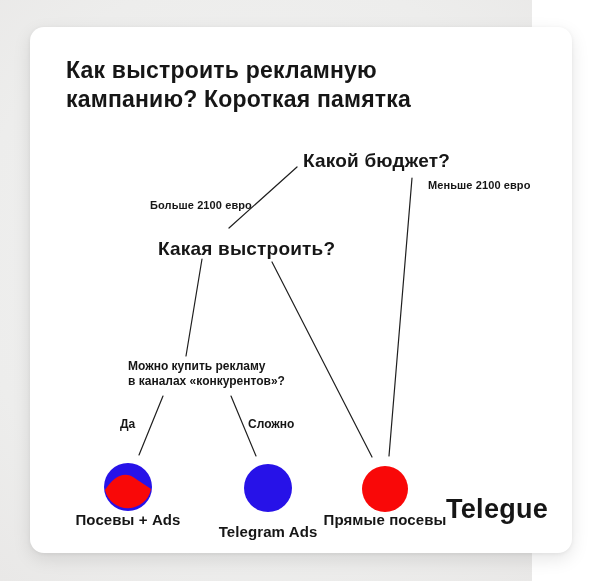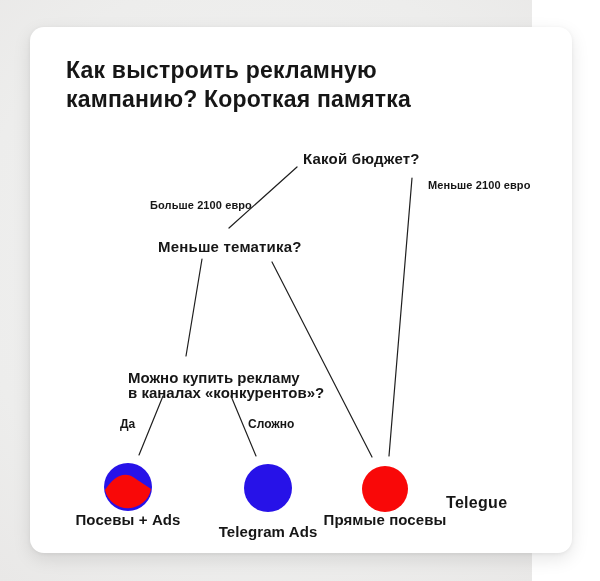--- a/index.html
+++ b/index.html
@@ -30,29 +30,29 @@
   .abs { position: absolute; color: #161616; }
   .pre { white-space: pre-line; }
   .title {
     left: 66px; top: 56px;
     font-size: 23px;
     line-height: 28.5px;
     font-weight: 800;
     letter-spacing: 0.2px;
   }
   .question-lg {
-    font-size: 15px;
+    font-size: 19px;
     font-weight: 800;
     letter-spacing: 0.2px;
   }
   .q-budget { left: 303px; top: 150px; }
   .q-topic  { left: 158px; top: 238px; }
   .q-competitors {
-    left: 128px; top: 370px;
-    font-size: 15px;
+    left: 128px; top: 359px;
+    font-size: 12px;
     line-height: 15px;
     font-weight: 800;
   }
   .branch-label {
     font-size: 11px;
     font-weight: 800;
     letter-spacing: 0.1px;
   }
   .lbl-more { left: 150px; top: 179px; margin-top: 20px; }
   .lbl-less { left: 428px; top: 179px; }
@@ -75,21 +75,21 @@
     text-align: center;
     font-size: 15px;
     font-weight: 800;
     letter-spacing: 0.1px;
   }
   .ol-1 { left: 58px; }
   .ol-2 { left: 198px; margin-top: 12px; }
   .ol-3 { left: 315px; }
   .logo {
     left: 446px; top: 494px;
-    font-size: 16px;
+    font-size: 27px;
     font-weight: 800;
     letter-spacing: 0.3px;
   }
   svg.tree {
     position: absolute;
     left: 0; top: 0;
     width: 600px;
     height: 581px;
   }
   svg.tree line {
@@ -120,21 +120,21 @@
     <circle cx="385" cy="489" r="23" fill="#f90808"></circle>
   </svg>
 
   <div class="abs title pre">Как выстроить рекламную
 кампанию? Короткая памятка</div>
 
   <div class="abs question-lg q-budget">Какой бюджет?</div>
   <div class="abs branch-label lbl-more">Больше 2100 евро</div>
   <div class="abs branch-label lbl-less">Меньше 2100 евро</div>
 
-  <div class="abs question-lg q-topic">Меньше тематика?</div>
+  <div class="abs question-lg q-topic">Какая выстроить?</div>
 
   <div class="abs q-competitors pre">Можно купить рекламу
 в каналах «конкурентов»?</div>
   <div class="abs answer lbl-yes">Да</div>
   <div class="abs answer lbl-hard">Сложно</div>
 
   <div class="abs outcome-label ol-1">Посевы + Ads</div>
   <div class="abs outcome-label ol-2">Telegram Ads</div>
   <div class="abs outcome-label ol-3">Прямые посевы</div>
 

